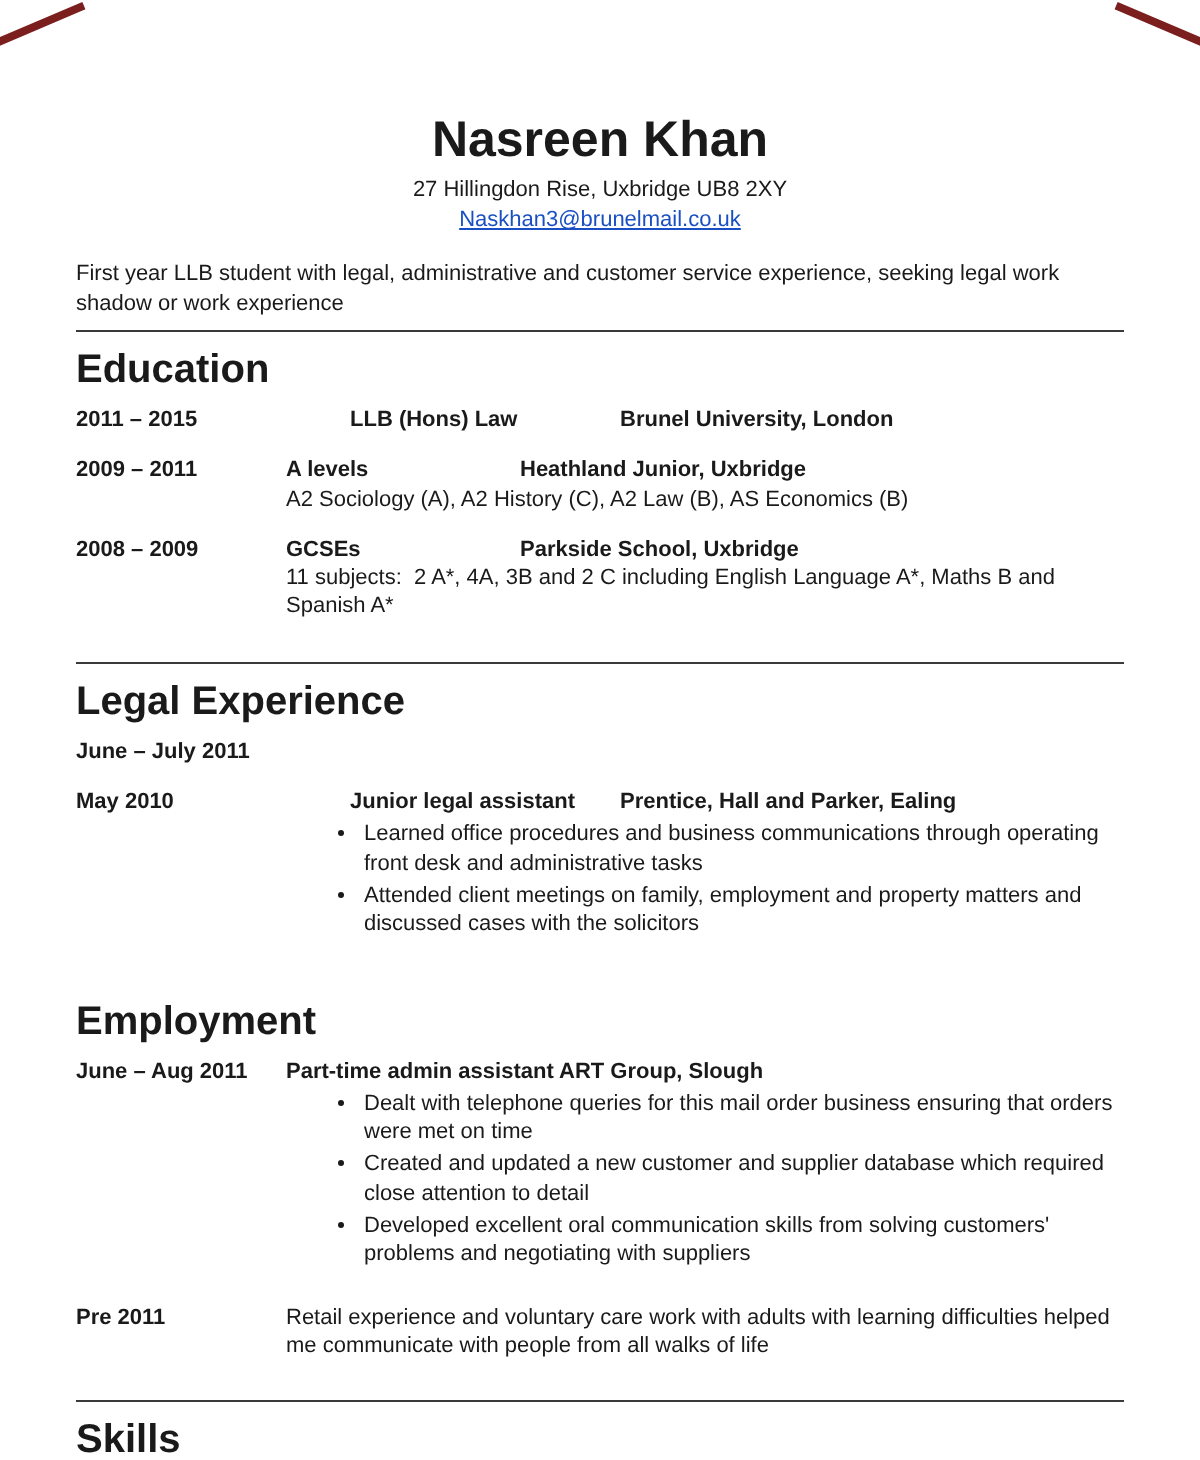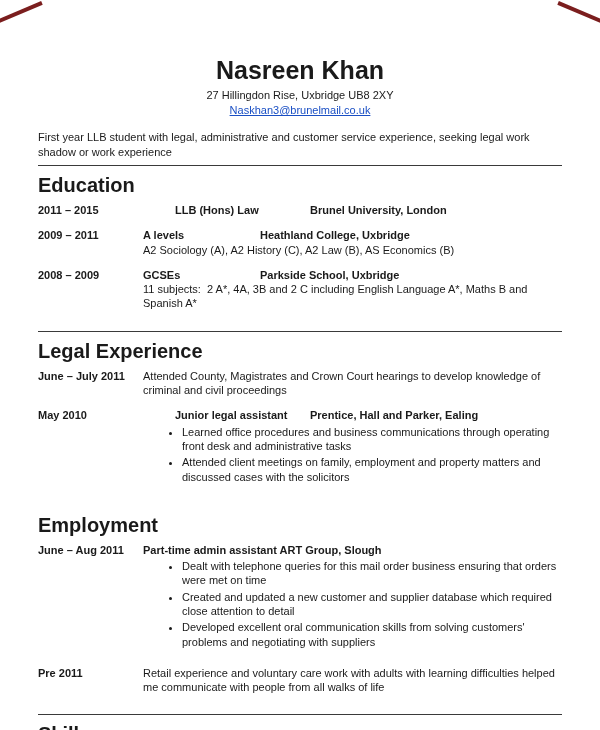--- a/index.html
+++ b/index.html
@@ -80,21 +80,21 @@
         <span class="inst">Brunel University, London</span>
       </span>
     </div>
 
 
     <div class="row gap">
       <span class="date">2009 – 2011</span>
       <span>
         <span class="titleline">
           <span class="title w117">A levels</span>
-          <span class="inst">Heathland College, Uxbridge</span>
+          <span class="inst">Heathland Junior, Uxbridge</span>
         </span>
         <span class="subtext">A2 Sociology (A), A2 History (C), A2 Law (B), AS Economics (B)</span>
       </span>
     </div>
 
     <div class="row gap">
       <span class="date">2008 – 2009</span>
       <span>
         <span class="titleline">
           <span class="title w117">GCSEs</span>
@@ -106,21 +106,20 @@
   </section>
 
   <div class="pre-legal-gap"></div>
   <hr class="rule">
 
   <section class="section">
     <h2 class="section-heading">Legal Experience</h2>
 
     <div class="row">
       <span class="date">June – July 2011</span>
-      <span class="subtext">Attended County, Magistrates and Crown Court hearings to develop knowledge of criminal and civil proceedings</span>
     </div>
 
     <div class="row gap">
       <span class="date">May 2010</span>
       <span>
         <span class="titleline">
           <span class="title w135">Junior legal assistant</span>
           <span class="inst">Prentice, Hall and Parker, Ealing</span>
         </span>
         <ul class="bullets">

